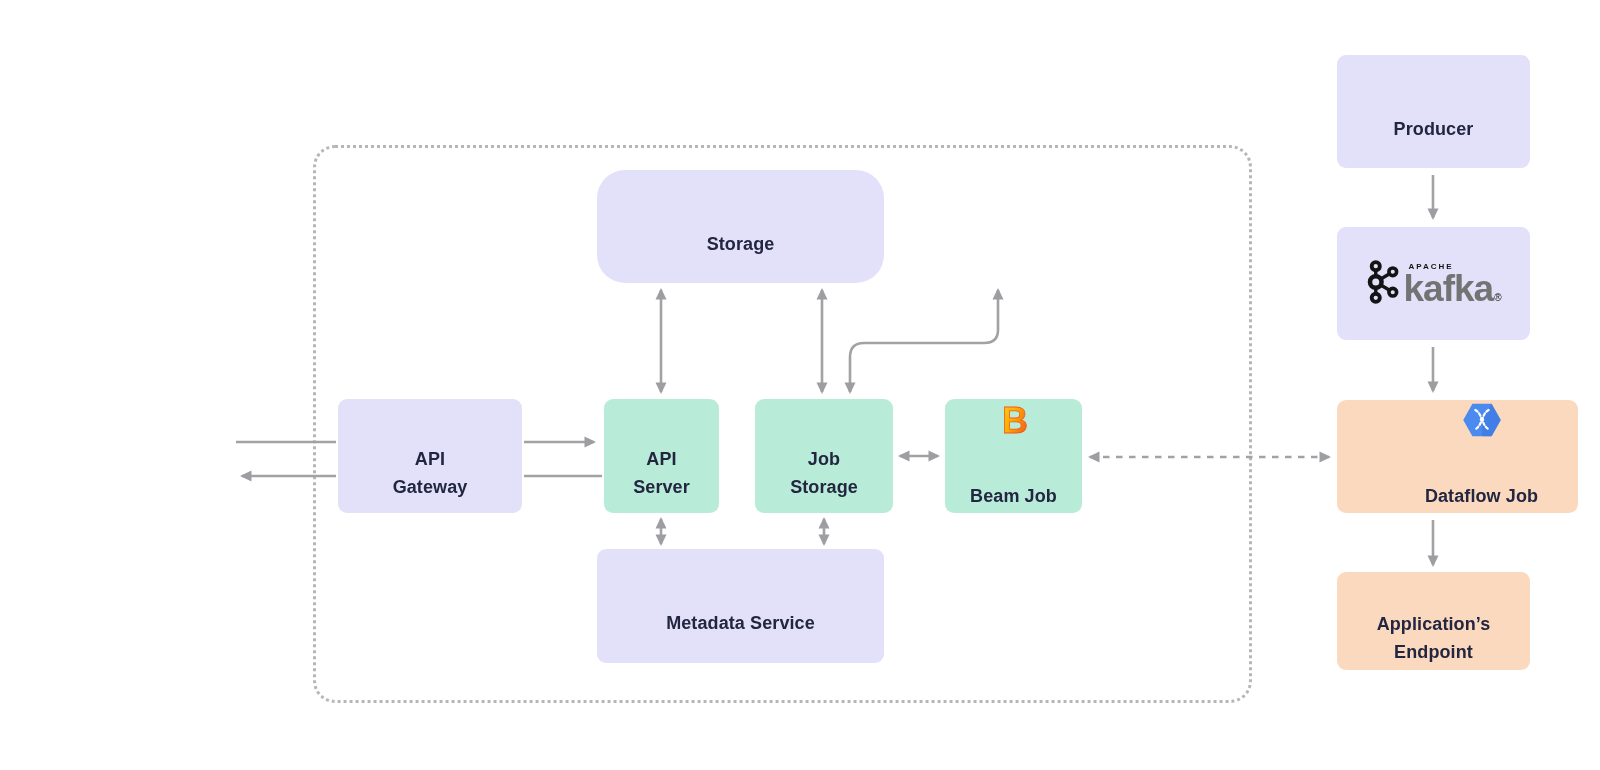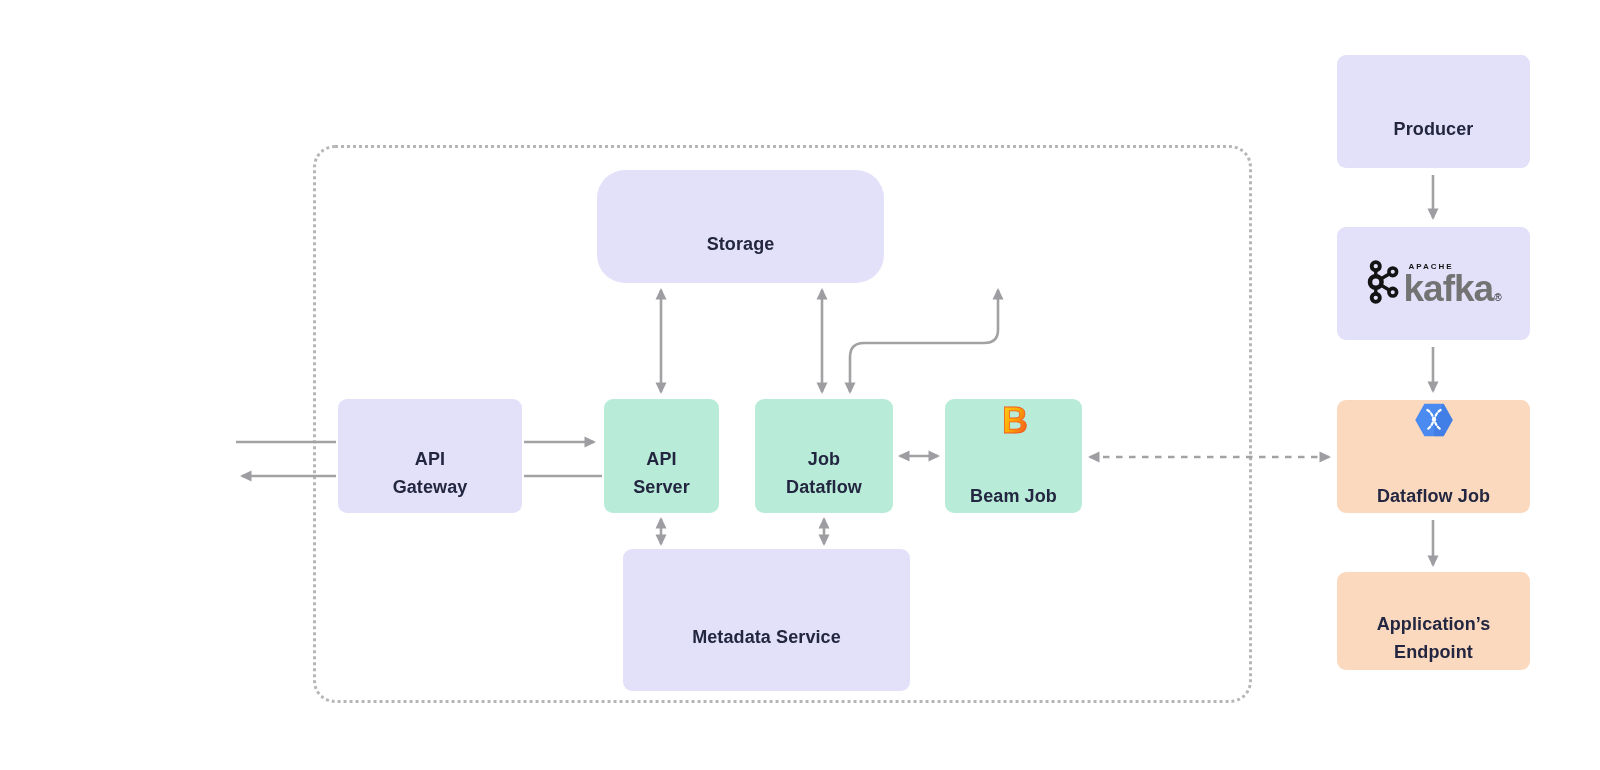--- a/index.html
+++ b/index.html
@@ -25,24 +25,24 @@
   }
 
   
   .n-subscriber{left:52px;top:399px;width:182px;height:114px;}
   .n-gateway{left:338px;top:399px;width:184px;height:114px;}
   .n-apiserver{left:604px;top:399px;width:115px;height:114px;}
   .n-jobdeployer{left:755px;top:399px;width:138px;height:114px;}
   .n-beamjob{left:945px;top:399px;width:137px;height:114px;}
   .n-storage{left:597px;top:170px;width:287px;height:113px;border-radius:28px;}
   .n-dataflowapi{left:917px;top:170px;width:285px;height:113px;}
-  .n-metadata{left:623px;top:549px;width:287px;height:142px;}
+  .n-metadata{left:597px;top:549px;width:287px;height:114px;}
   .n-producer{left:1337px;top:55px;width:193px;height:113px;}
   .n-kafka{left:1337px;top:227px;width:193px;height:113px;}
-  .n-dataflowjob{left:1337px;top:400px;width:193px;height:113px;}
+  .n-dataflowjob{left:1337px;top:400px;width:193px;height:113px;padding-left:48px;}
   .n-endpoint{left:1337px;top:572px;width:193px;height:98px;}
 
   
   .kafka-logo{display:flex;align-items:center;gap:4px;}
   .kafka-text{position:relative;display:flex;align-items:flex-end;padding-top:11px;}
   .kafka-apache{position:absolute;top:1px;left:5px;font-size:8px;font-weight:700;letter-spacing:2px;color:#141414;}
   .kafka-word{font-size:37px;font-weight:700;color:#737373;line-height:.9;letter-spacing:-1px;}
   .kafka-reg{font-size:10px;color:#141414;margin-left:1px;line-height:1.6;}
 </style>
 </head>
@@ -82,21 +82,21 @@
 Gateway</span>
   </div>
 
   <div class="node mint n-apiserver">
     <span class="label">API
 Server</span>
   </div>
 
   <div class="node mint n-jobdeployer">
     <span class="label">Job
-Dataflow</span>
+Storage</span>
   </div>
 
   <div class="node mint n-beamjob">
     <span>
       <svg width="36" height="36" viewBox="0 0 36 36">
         <defs>
           <linearGradient id="beamG" x1="0" y1="0" x2="1" y2="0.7">
             <stop offset="0" stop-color="#ffd21e"></stop>
             <stop offset="0.5" stop-color="#ffaa00"></stop>
             <stop offset="1" stop-color="#f25c1e"></stop>

